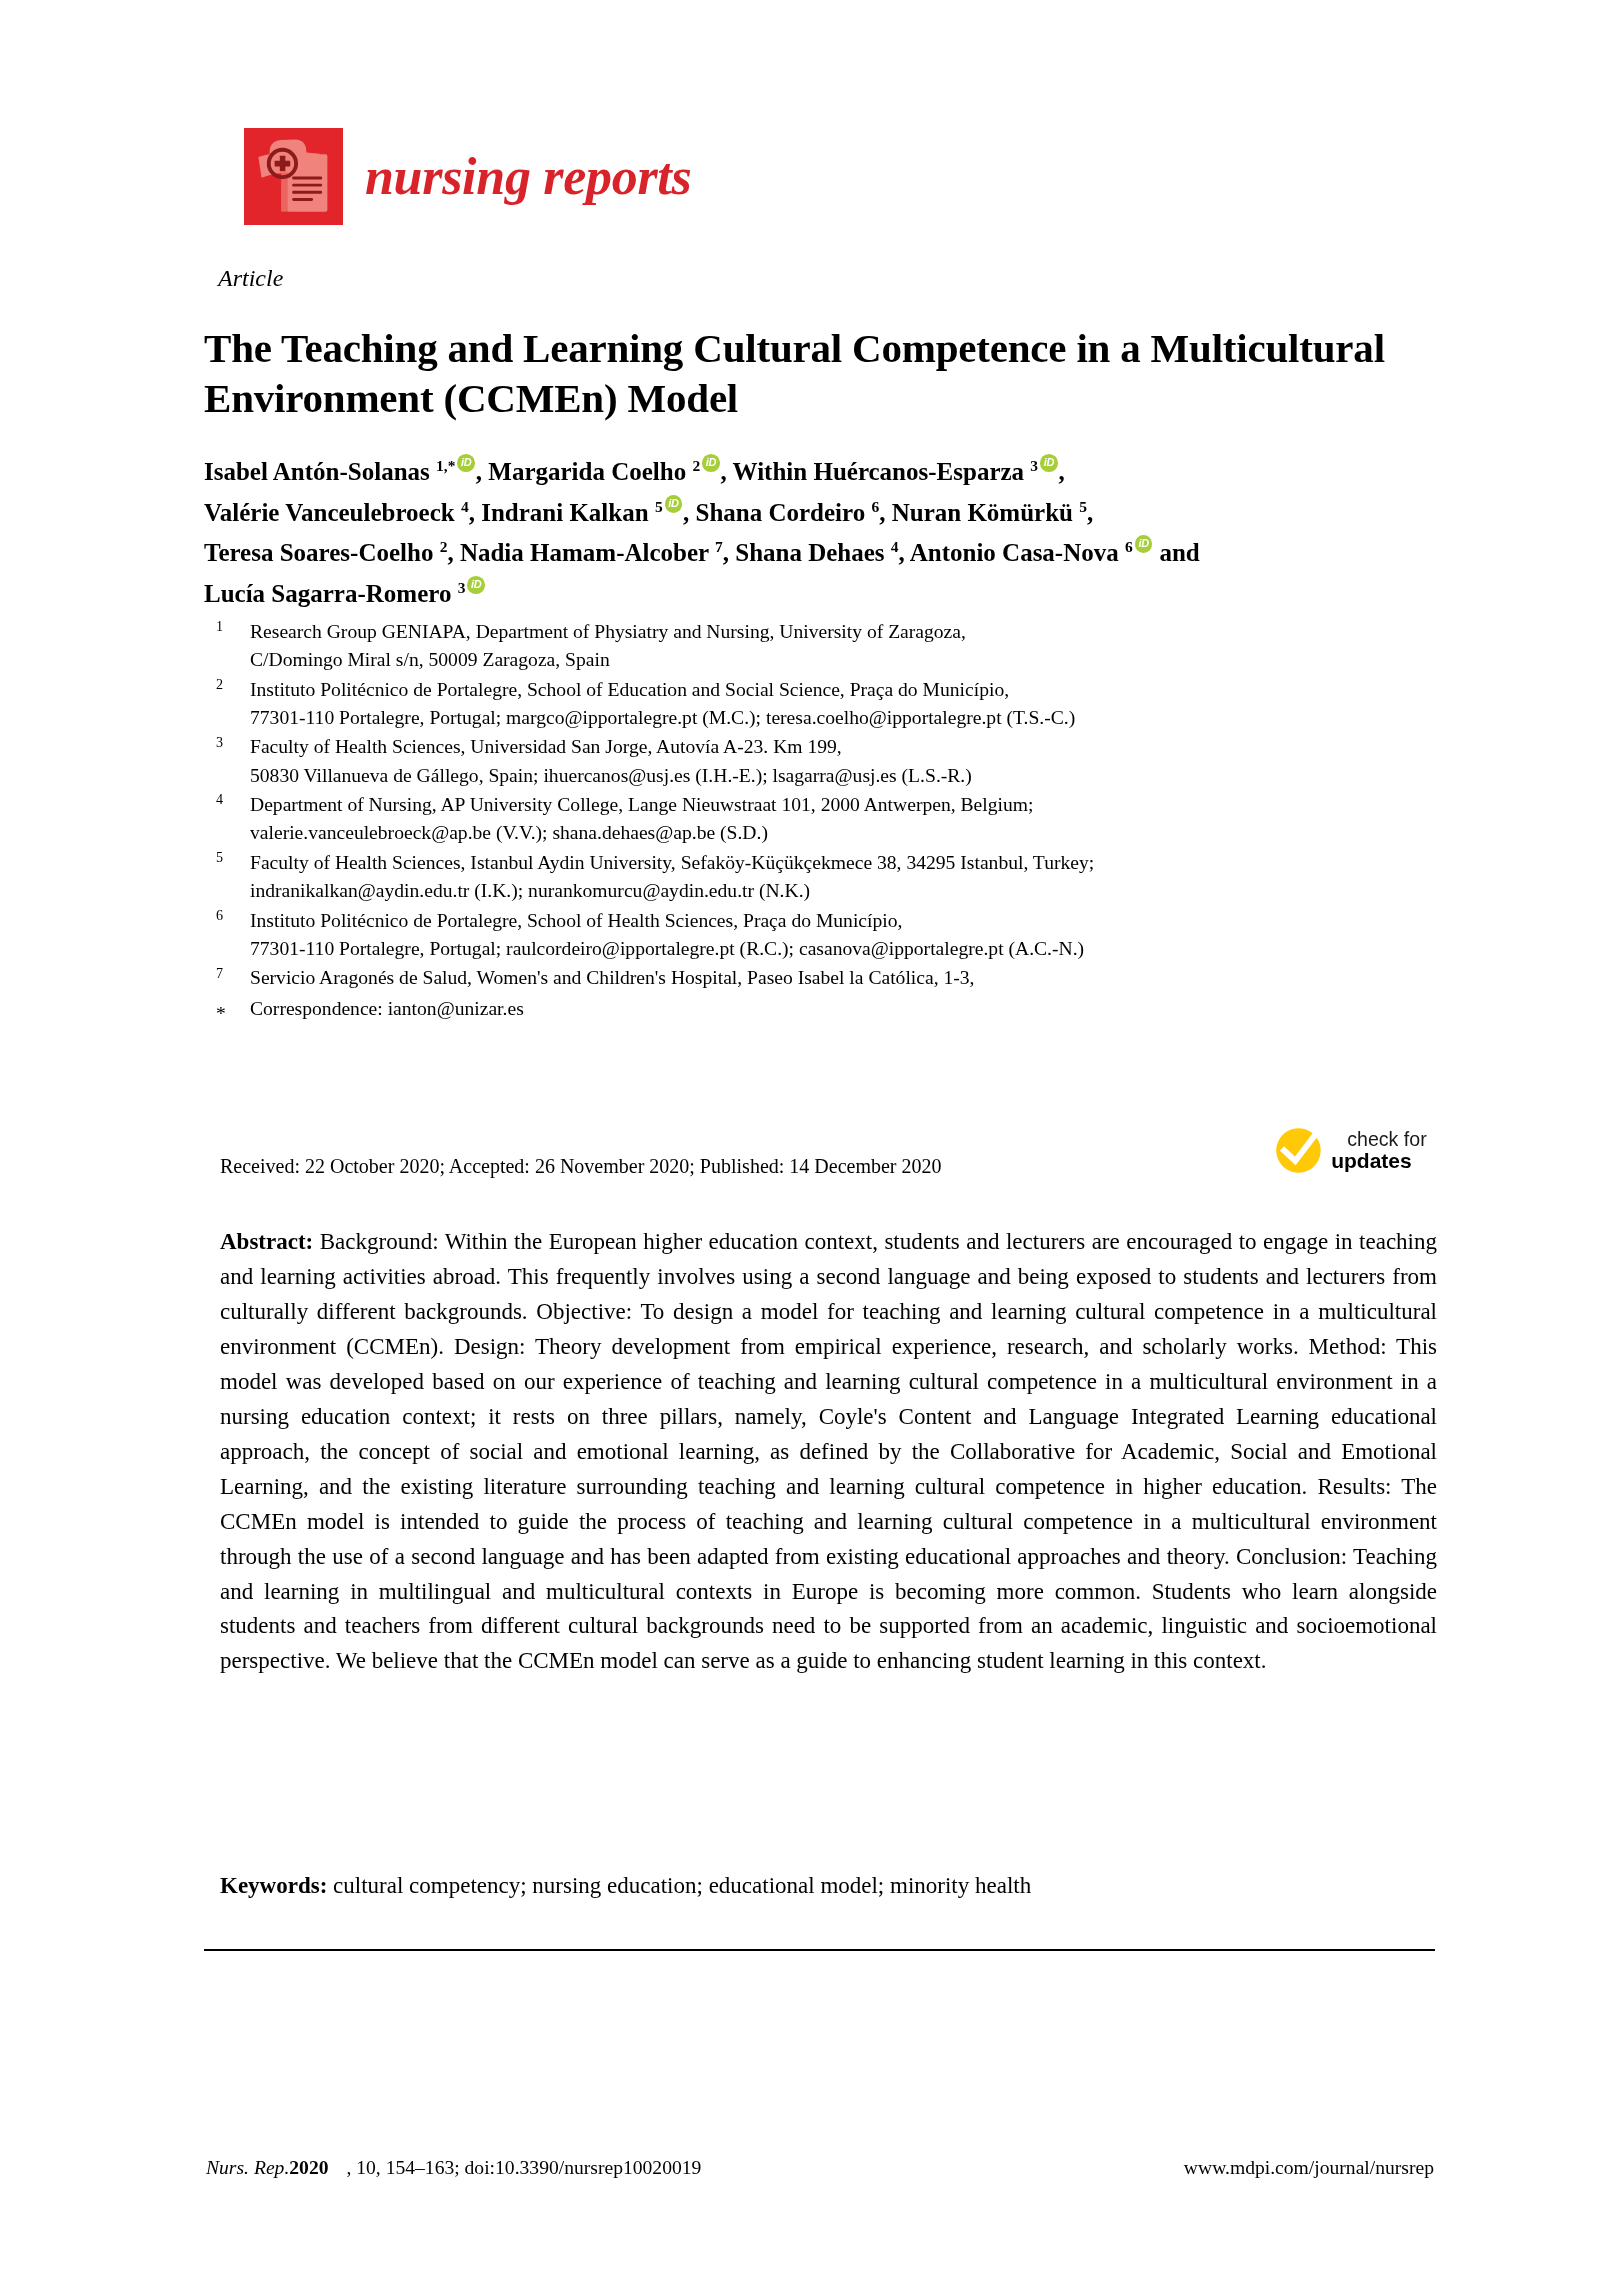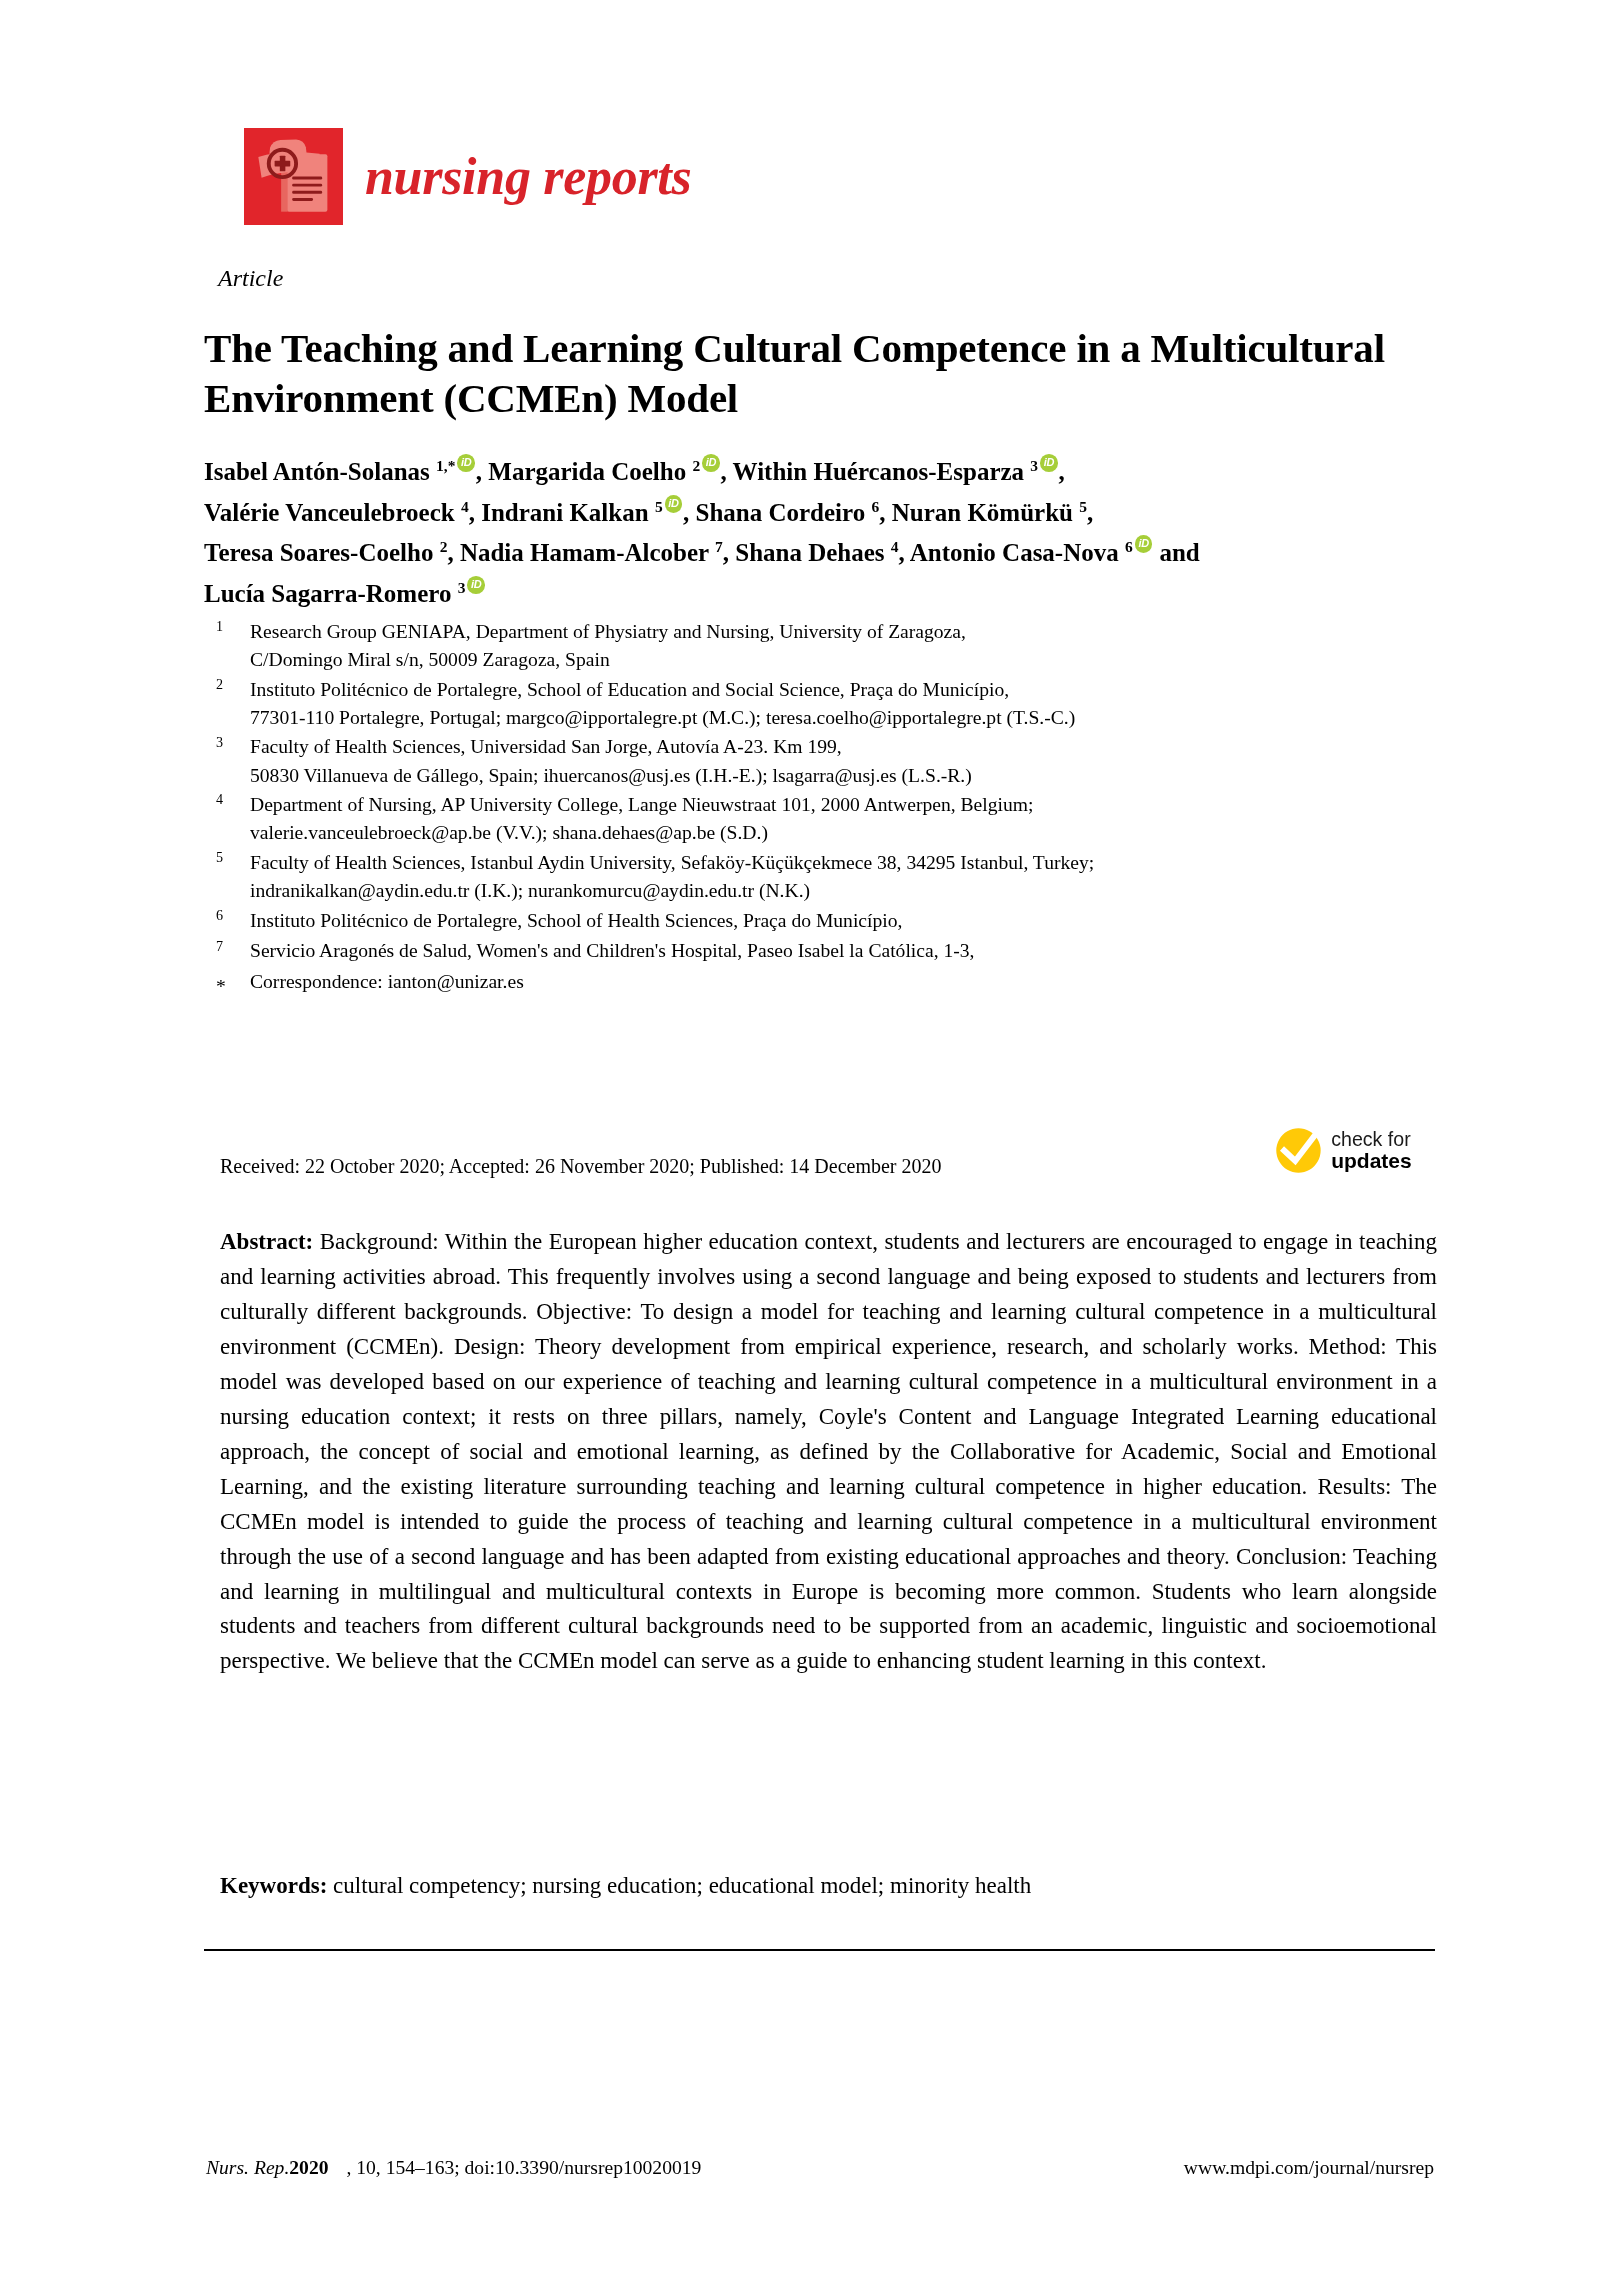--- a/index.html
+++ b/index.html
@@ -155,21 +155,21 @@
     gap: 9.2px;
   }
   .crossmark-mark {
     width: 47px; height: 47px;
     flex: 0 0 auto;
   }
   .crossmark-text {
     font-family: "Liberation Sans", "DejaVu Sans", sans-serif;
     line-height: 1.08;
   }
-  .crossmark-text .cm-l1 { font-size: 19.6px; font-weight: 400; color: #1a1a1a; display: block; }
+  .crossmark-text .cm-l1 { font-size: 19.6px; font-weight: 400; color: #1a1a1a; display: block; margin-left: 16px; }
   .crossmark-text .cm-l2 { font-size: 21px; font-weight: 700; color: #000; display: block; }
 
   
   .abstract {
     position: absolute;
     left: 220px;
     top: 1225px;
     width: 1217px;
     font-size: 23px;
     line-height: 1.52;
@@ -297,20 +297,21 @@
         <div class="aff-marker"><sup>5</sup></div>
         <div class="aff-text">
           <div>Faculty of Health Sciences, Istanbul Aydin University, Sefaköy-Küçükçekmece 38, 34295 Istanbul, Turkey;</div>
           <div>indranikalkan@aydin.edu.tr (I.K.); nurankomurcu@aydin.edu.tr (N.K.)</div>
         </div>
       </div>
       <div class="aff-row">
         <div class="aff-marker"><sup>6</sup></div>
         <div class="aff-text">
           <div>Instituto Politécnico de Portalegre, School of Health Sciences, Praça do Município,</div>
+          <div>77301-110 Portalegre, Portugal; raulcordeiro@ipportalegre.pt (R.C.); casanova@ipportalegre.pt (A.C.-N.)</div>
         </div>
       </div>
       <div class="aff-row">
         <div class="aff-marker"><sup>7</sup></div>
         <div class="aff-text">
           <div>Servicio Aragonés de Salud, Women's and Children's Hospital, Paseo Isabel la Católica, 1-3,</div>
         </div>
       </div>
       <div class="aff-row">
         <div class="aff-marker star">*</div>

